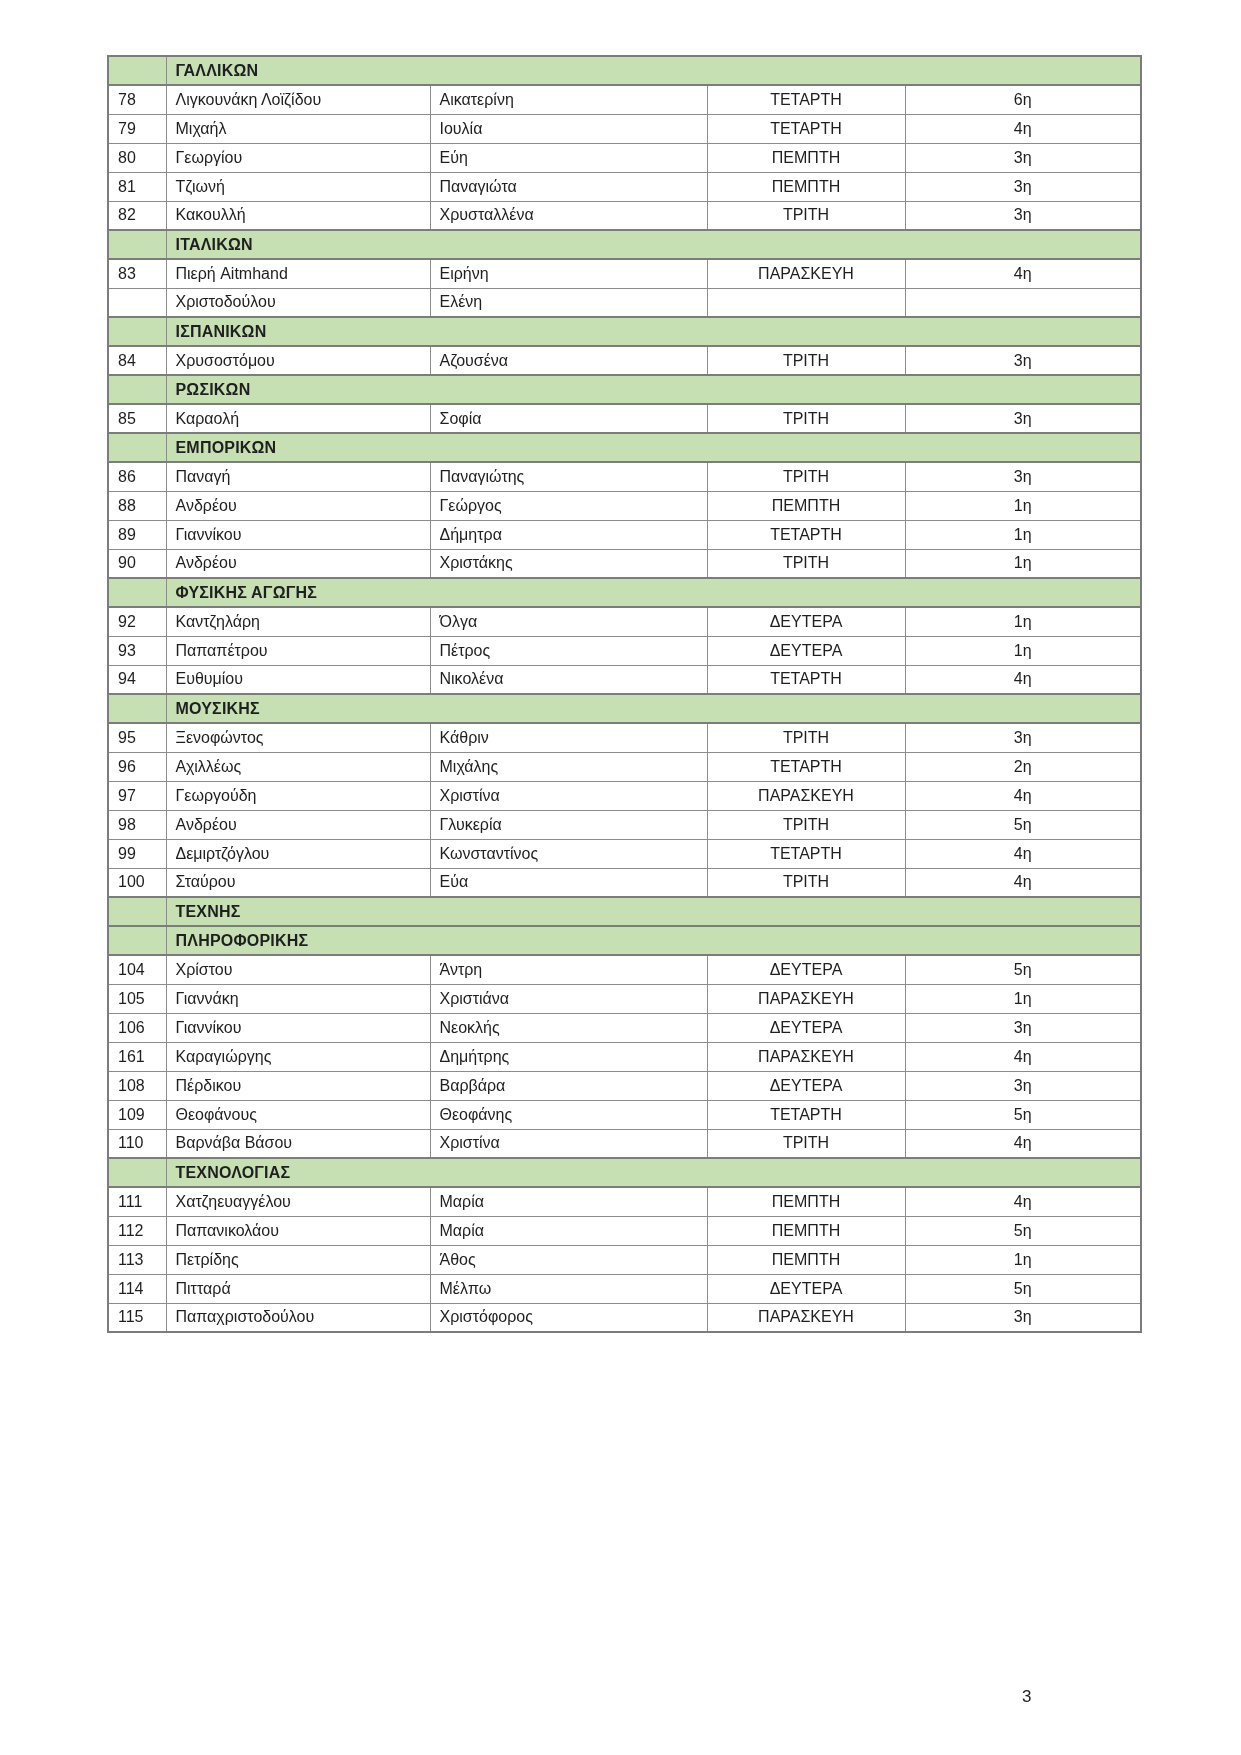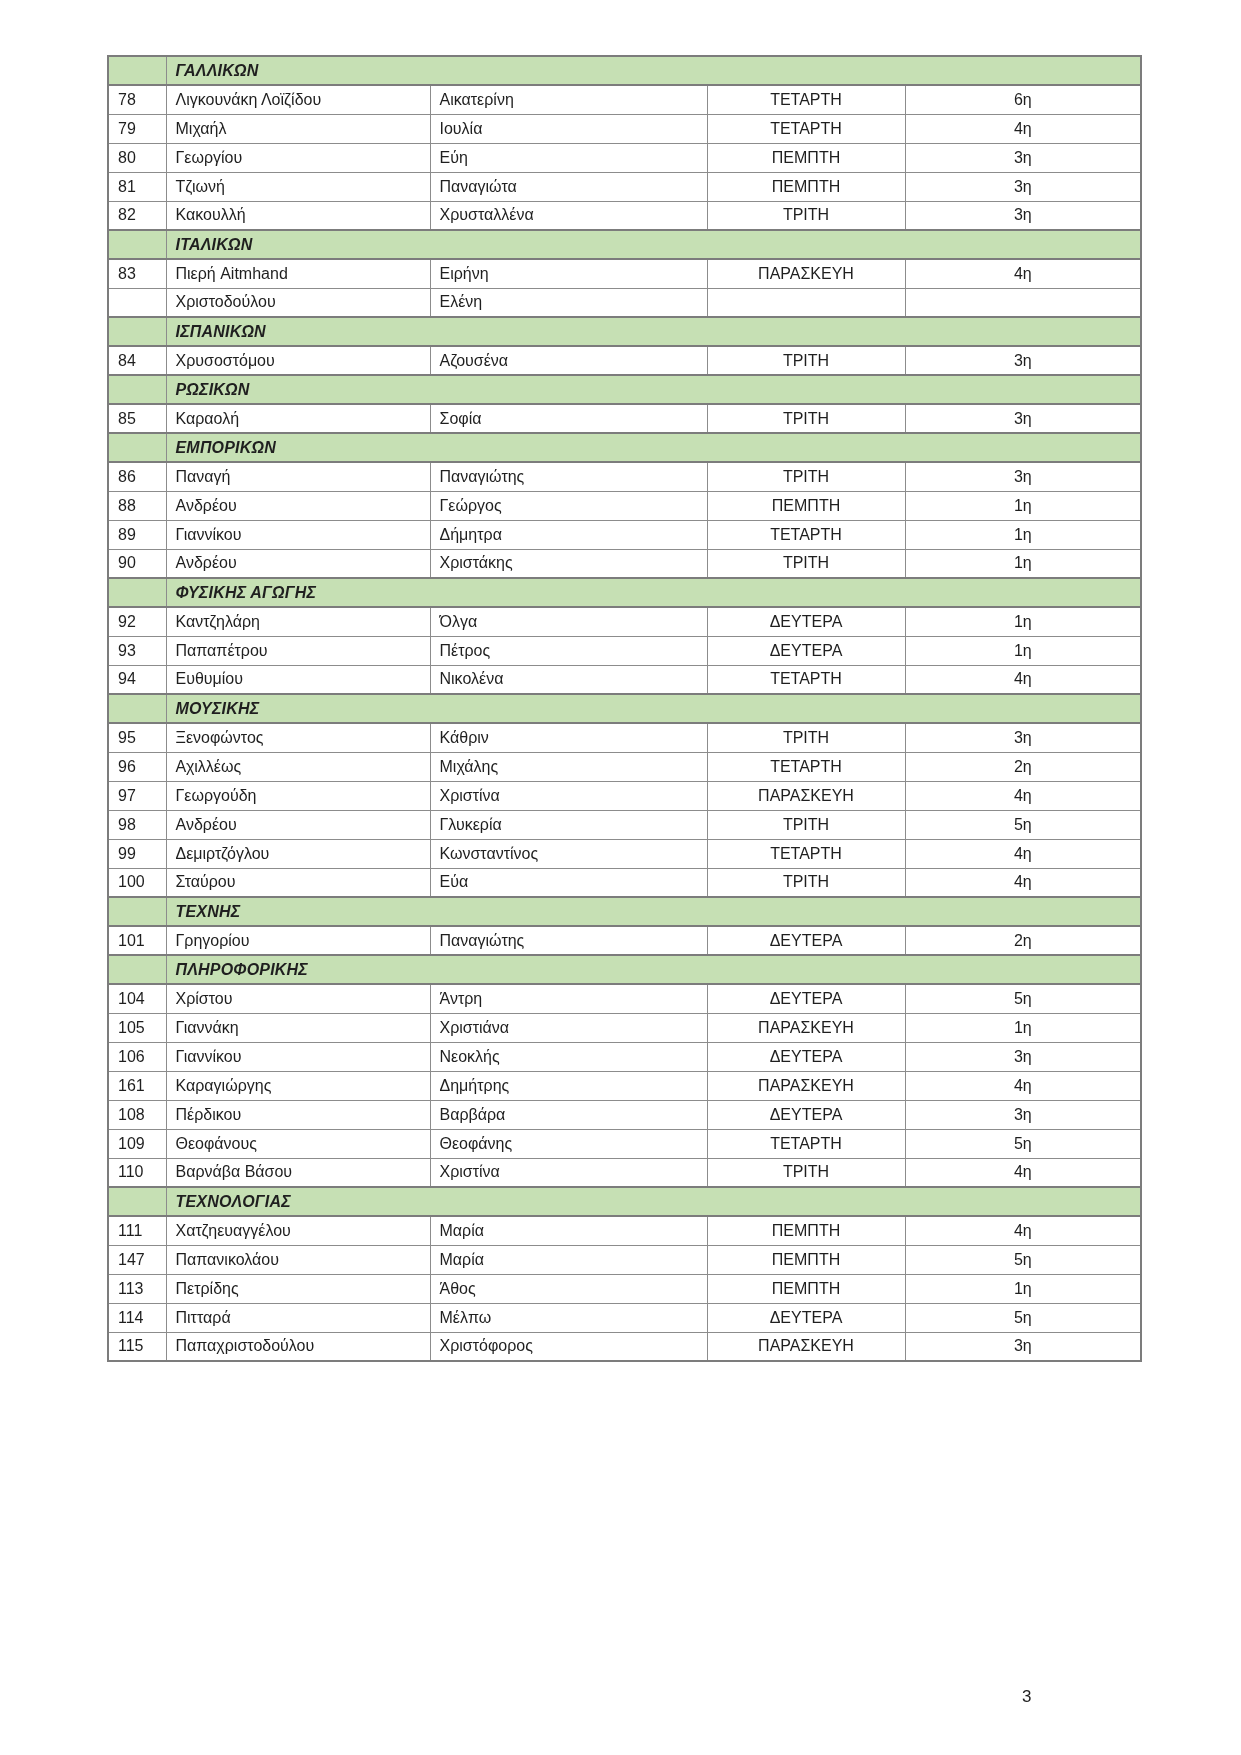--- a/index.html
+++ b/index.html
@@ -36,21 +36,20 @@
     overflow: hidden;
   }
   tr.section-row td {
     background: #c6e0b4;
     border-top: 2px solid #7c7c7c;
     border-bottom: 2px solid #7c7c7c;
   }
   td.section-title {
     font-weight: bold;
     letter-spacing: 0.2px;
-    font-style: italic;
   }
   td.cell-no {
     padding: 0 3px;
   }
   td.cell-day, td.cell-period {
     text-align: center;
   }
   tr.row-dashed td {
     border-bottom: 1px dashed #a6a6a6;
   }
@@ -253,27 +252,20 @@
         <td class="cell-no">100</td>
         <td class="cell-surname">Σταύρου</td>
         <td class="cell-firstname">Εύα</td>
         <td class="cell-day">ΤΡΙΤΗ</td>
         <td class="cell-period">4η</td>
       </tr>
       <tr class="section-row">
         <td class="cell-no"></td>
         <td class="section-title" colspan="4">ΤΕΧΝΗΣ</td>
       </tr>
-      <tr>
-        <td class="cell-no">101</td>
-        <td class="cell-surname">Γρηγορίου</td>
-        <td class="cell-firstname">Παναγιώτης</td>
-        <td class="cell-day">ΔΕΥΤΕΡΑ</td>
-        <td class="cell-period">2η</td>
-      </tr>
       <tr class="section-row">
         <td class="cell-no"></td>
         <td class="section-title" colspan="4">ΠΛΗΡΟΦΟΡΙΚΗΣ</td>
       </tr>
       <tr>
         <td class="cell-no">104</td>
         <td class="cell-surname">Χρίστου</td>
         <td class="cell-firstname">Άντρη</td>
         <td class="cell-day">ΔΕΥΤΕΡΑ</td>
         <td class="cell-period">5η</td>
@@ -325,21 +317,21 @@
         <td class="section-title" colspan="4">ΤΕΧΝΟΛΟΓΙΑΣ</td>
       </tr>
       <tr>
         <td class="cell-no">111</td>
         <td class="cell-surname">Χατζηευαγγέλου</td>
         <td class="cell-firstname">Μαρία</td>
         <td class="cell-day">ΠΕΜΠΤΗ</td>
         <td class="cell-period">4η</td>
       </tr>
       <tr>
-        <td class="cell-no">147</td>
+        <td class="cell-no">112</td>
         <td class="cell-surname">Παπανικολάου</td>
         <td class="cell-firstname">Μαρία</td>
         <td class="cell-day">ΠΕΜΠΤΗ</td>
         <td class="cell-period">5η</td>
       </tr>
       <tr>
         <td class="cell-no">113</td>
         <td class="cell-surname">Πετρίδης</td>
         <td class="cell-firstname">Άθος</td>
         <td class="cell-day">ΠΕΜΠΤΗ</td>

